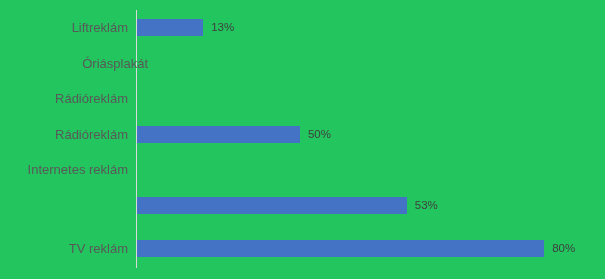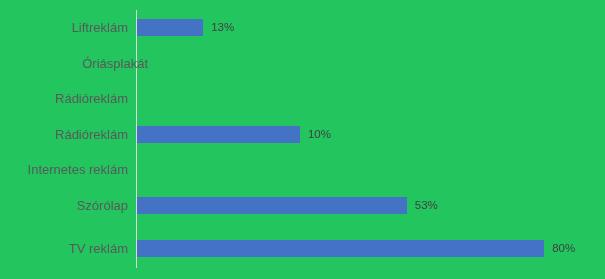--- a/index.html
+++ b/index.html
@@ -101,30 +101,29 @@
     </div>
 
     <div class="bar-row" style="top:81px;">
       <div class="cat-label" style="color: rgb(89, 89, 89);">Rádióreklám</div>
     </div>
 
     <div class="bar-row" style="top:116.5px;">
       <div class="cat-label" style="color: rgb(89, 89, 89);">Rádióreklám</div>
       <div class="bar-wrap">
         <div class="bar" style="width: 162.88px; background: rgb(68, 114, 196);"></div>
-        <div class="bar-value" style="color: rgb(64, 64, 64);">10%</div>
+        <div class="bar-value" style="color: rgb(64, 64, 64);">50%</div>
       </div>
     </div>
 
     <div class="bar-row" style="top:152px;">
       <div class="cat-label" style="color: rgb(89, 89, 89);">Internetes reklám</div>
     </div>
 
     <div class="bar-row" style="top:187.5px;">
-      <div class="cat-label" style="color: rgb(89, 89, 89);">Szórólap</div>
       <div class="bar-wrap">
         <div class="bar" style="width: 269.77px; background: rgb(68, 114, 196);"></div>
         <div class="bar-value" style="color: rgb(64, 64, 64);">53%</div>
       </div>
     </div>
 
     <div class="bar-row" style="top:231px;">
       <div class="cat-label" style="color: rgb(89, 89, 89);">TV reklám</div>
       <div class="bar-wrap">
         <div class="bar" style="width: 407.2px; background: rgb(68, 114, 196);"></div>

